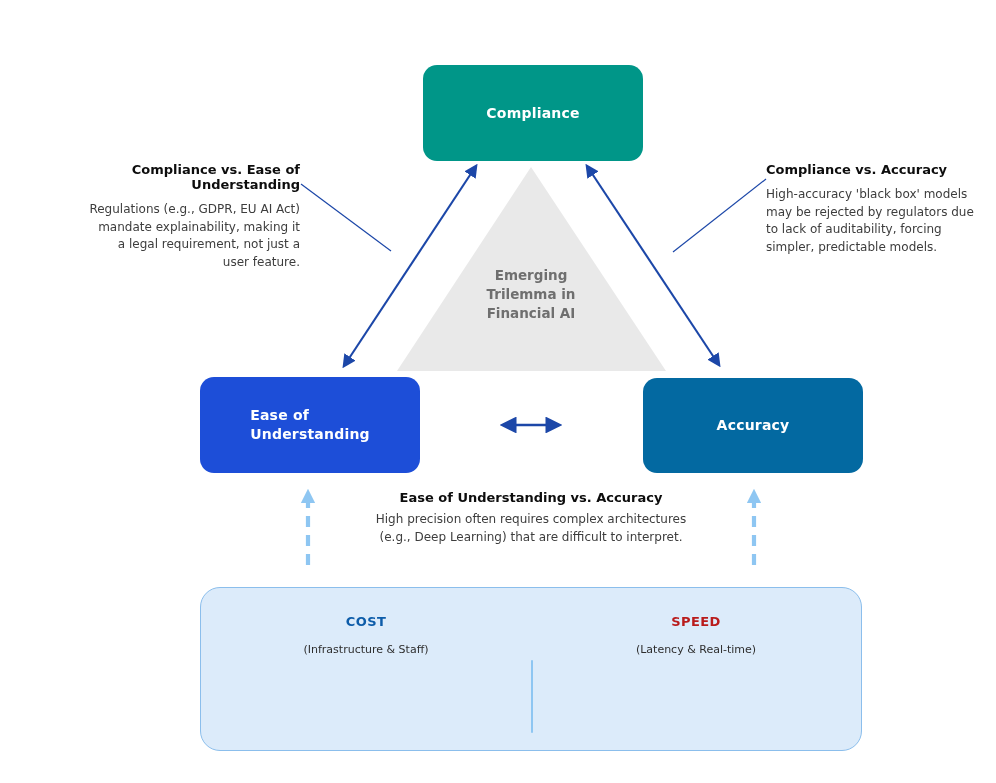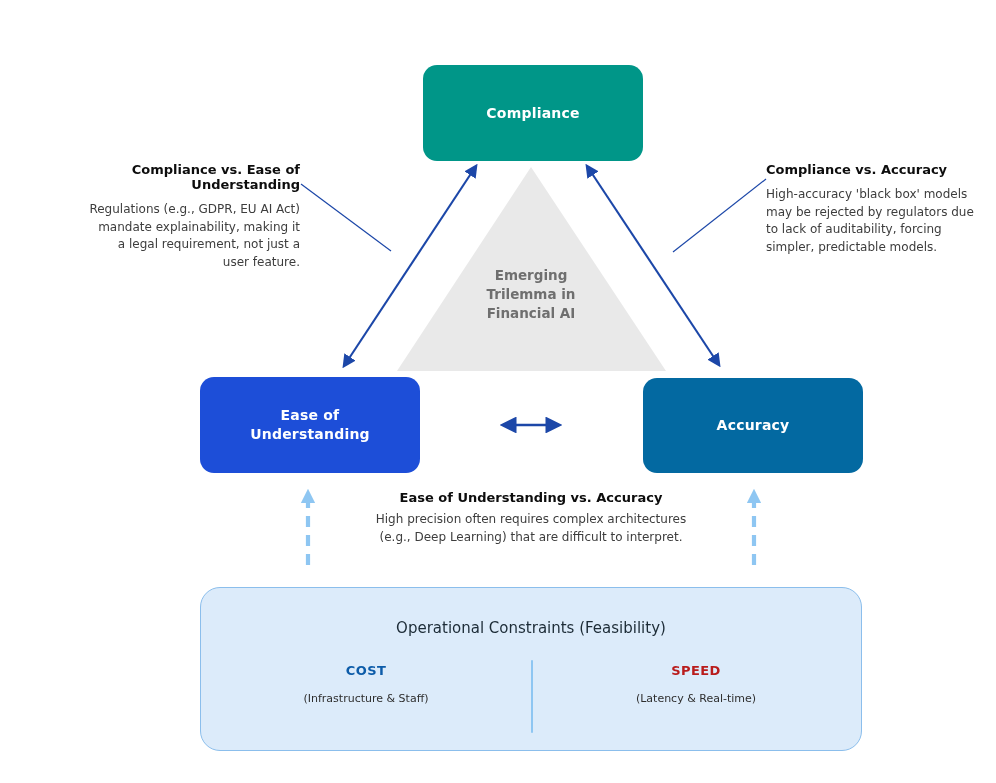--- a/index.html
+++ b/index.html
@@ -2,21 +2,21 @@
 <html><head>
 <meta charset="utf-8">
 <style>
   html,body{margin:0;padding:0;background:#ffffff;}
   body{font-family:"DejaVu Sans","Liberation Sans",sans-serif;}
   .canvas{position:relative;width:996px;height:783px;background:#ffffff;overflow:hidden;}
   .svg-layer{position:absolute;left:0;top:0;width:996px;height:783px;}
 
   .node{position:absolute;display:flex;align-items:center;justify-content:center;
         border-radius:14px;color:#ffffff;font-weight:bold;font-size:14px;
-        text-align:center;letter-spacing:.2px;line-height:19px;white-space:pre-line;}
+        letter-spacing:.2px;line-height:19px;white-space:pre-line;}
   .node-compliance{left:423px;top:65px;width:220px;height:96px;}
   .node-ease{left:200px;top:377px;width:220px;height:96px;}
   .node-accuracy{left:643px;top:378px;width:220px;height:95px;}
 
   .tri-label{position:absolute;left:431px;top:266px;width:200px;text-align:center;
              font-weight:bold;font-size:13.5px;color:#6f6f6f;line-height:19px;white-space:pre-line;}
 
   .annot{position:absolute;}
   .annot-title{font-size:13px;font-weight:bold;color:#0d0d0d;}
   .annot-body{margin-top:9px;font-size:12px;color:#3d3d3d;line-height:17.5px;white-space:pre-line;}
@@ -99,21 +99,20 @@
 simpler, predictable models.</div>
   </div>
 
   <div class="annot annot-mid">
     <div class="annot-title">Ease of Understanding vs. Accuracy</div>
     <div class="annot-body">High precision often requires complex architectures
 (e.g., Deep Learning) that are difficult to interpret.</div>
   </div>
 
   <div class="panel" style="background: rgb(220, 235, 250);">
-    <div class="panel-title">Operational Constraints (Feasibility)</div>
     <div class="panel-cols">
       <div class="panel-col">
         <div class="constraint-label" style="color: rgb(13, 92, 169);">COST</div>
         <div class="constraint-sub">(Infrastructure &amp; Staff)</div>
       </div>
       <div class="panel-col">
         <div class="constraint-label" style="color: #b91c1c;">SPEED</div>
         <div class="constraint-sub">(Latency &amp; Real-time)</div>
       </div>
     </div>

